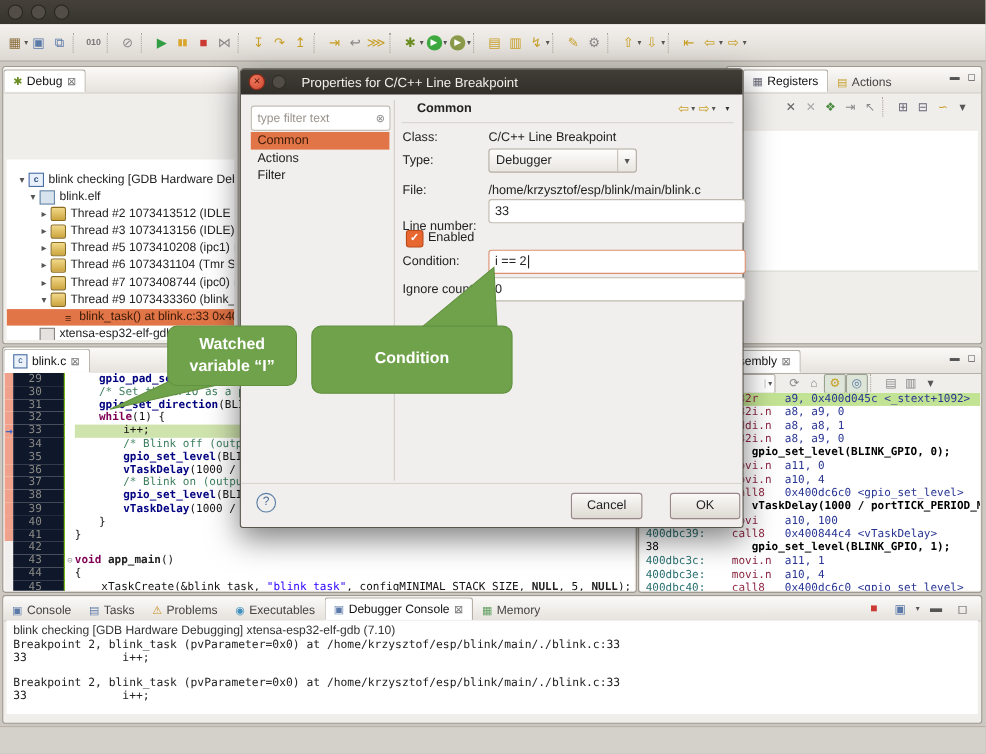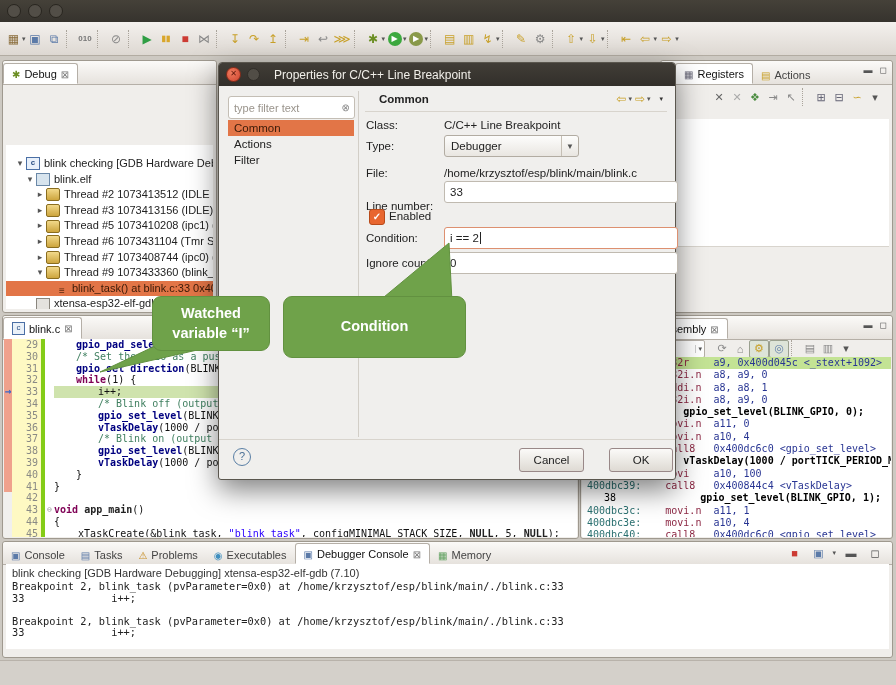--- a/index.html
+++ b/index.html
@@ -38,21 +38,21 @@
   .ic-launch{background:#e8f0fa;border:1px solid #4a6fa5;color:#2a4f85;font-size:8px;font-weight:bold;text-align:center;line-height:9px}
   .ic-elf{background:#d7e4ee;border:1px solid #6a88a8}
   .ic-thread{background:linear-gradient(#f2d98a,#cda53e);border:1px solid #8a6d1f;border-radius:2px}
   .ic-frame{color:#777;font-size:10px;text-align:center}
   .ic-gdb{background:#e4e2de;border:1px solid #8a867e}
   .dt-row.sel{background:#e27547;color:#3a1a08}
   
   .ed-row{height:11.8px;line-height:11.8px;display:flex;font:10px "DejaVu Sans Mono",monospace;white-space:pre;position:relative}
   .g-strip{width:8px;background:#f1f0ee;flex:none}
   .g-strip.chg{background:#efa18c}
-  .g-num{width:26px;flex:none;text-align:right;padding-right:3px;color:#8a8a85;background:#fef9c3;border-right:4px solid #84cc16}
+  .g-num{width:26px;flex:none;text-align:right;padding-right:20px;color:#8a8a85;background:#0f172a;border-right:1px solid #84cc16}
   .g-fold{width:9px;flex:none;color:#999;font-size:8px;line-height:11.8px;text-align:center}
   .ed-code{flex:1;overflow:hidden}
   .ed-row .bp{position:absolute;left:1px;top:-1px;color:#3a66c8;font-weight:bold;font-size:11px}
   .hl-line{background:#cfe3ad}
   .tk-k{color:#7f0055;font-weight:bold}.tk-c{color:#3f7f5f}.tk-s{color:#2a00ff}
   .tk-f{color:#000080;font-weight:bold}.tk-b{font-weight:bold}.tk-p{color:#111}
   
   .da-row{height:12.3px;line-height:12.3px;font:10px "DejaVu Sans Mono",monospace;white-space:pre;overflow:hidden}
   .da-row.hl{background:#c3e394}
   .da{color:#2a7070}.dm{color:#8c2743}.do{color:#283593}.dsrc{color:#000;font-weight:bold}.dln{color:#000}
@@ -329,21 +329,21 @@
       <div class="da-row" style="padding-left: 5px;"><span class="da">400dbc29:</span><span class="">    </span><span class="dm">l32i.n</span><span class="">  </span><span class="do">a8, a9, 0</span></div>
       <div class="da-row" style="padding-left: 5px;"><span class="da">400dbc2b:</span><span class="">    </span><span class="dm">addi.n</span><span class="">  </span><span class="do">a8, a8, 1</span></div>
       <div class="da-row" style="padding-left: 5px;"><span class="da">400dbc2d:</span><span class="">    </span><span class="dm">s32i.n</span><span class="">  </span><span class="do">a8, a9, 0</span></div>
       <div class="da-row" style="padding-left: 5px;"><span class="dln">35</span><span class="">              </span><span class="dsrc">gpio_set_level(BLINK_GPIO, 0);</span></div>
       <div class="da-row" style="padding-left: 5px;"><span class="da">400dbc2f:</span><span class="">    </span><span class="dm">movi.n</span><span class="">  </span><span class="do">a11, 0</span></div>
       <div class="da-row" style="padding-left: 5px;"><span class="da">400dbc31:</span><span class="">    </span><span class="dm">movi.n</span><span class="">  </span><span class="do">a10, 4</span></div>
       <div class="da-row" style="padding-left: 5px;"><span class="da">400dbc33:</span><span class="">    </span><span class="dm">call8</span><span class="">   </span><span class="do">0x400dc6c0 &lt;gpio_set_level&gt;</span></div>
       <div class="da-row" style="padding-left: 5px;"><span class="dln">36</span><span class="">              </span><span class="dsrc">vTaskDelay(1000 / portTICK_PERIOD_MS);</span></div>
       <div class="da-row" style="padding-left: 5px;"><span class="da">400dbc36:</span><span class="">    </span><span class="dm">movi</span><span class="">    </span><span class="do">a10, 100</span></div>
       <div class="da-row" style="padding-left: 5px;"><span class="da">400dbc39:</span><span class="">    </span><span class="dm">call8</span><span class="">   </span><span class="do">0x400844c4 &lt;vTaskDelay&gt;</span></div>
-      <div class="da-row" style="padding-left: 22px;"><span class="dln">38</span><span class="">              </span><span class="dsrc">gpio_set_level(BLINK_GPIO, 1);</span></div>
+      <div class="da-row" style="padding-left: 5px;"><span class="dln">38</span><span class="">              </span><span class="dsrc">gpio_set_level(BLINK_GPIO, 1);</span></div>
       <div class="da-row" style="padding-left: 5px;"><span class="da">400dbc3c:</span><span class="">    </span><span class="dm">movi.n</span><span class="">  </span><span class="do">a11, 1</span></div>
       <div class="da-row" style="padding-left: 5px;"><span class="da">400dbc3e:</span><span class="">    </span><span class="dm">movi.n</span><span class="">  </span><span class="do">a10, 4</span></div>
       <div class="da-row" style="padding-left: 5px;"><span class="da">400dbc40:</span><span class="">    </span><span class="dm">call8</span><span class="">   </span><span class="do">0x400dc6c0 &lt;gpio_set_level&gt;</span></div>
     </div>
 </div>
 
 <div class="abs panel" style="left:2px;top:541px;width:891px;height:117px">
   <div class="tabbar" style="height:22px" id="console-tabs">
       <div class="tab">
         <span class="viewic" style="color: rgb(91, 122, 168);">▣</span>

